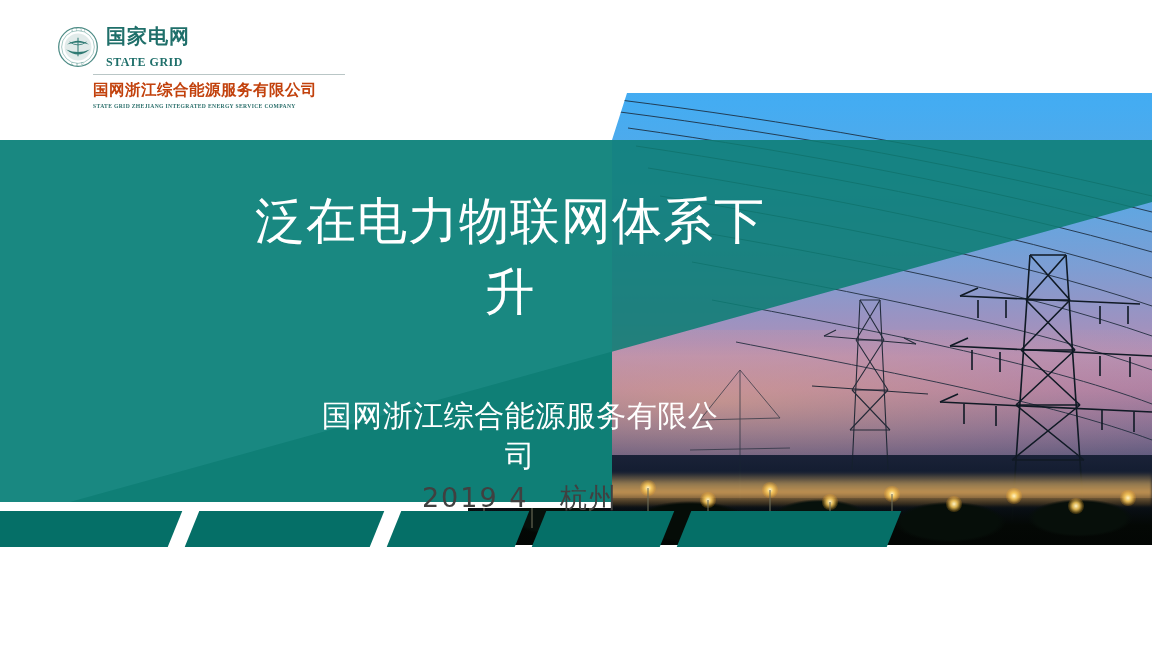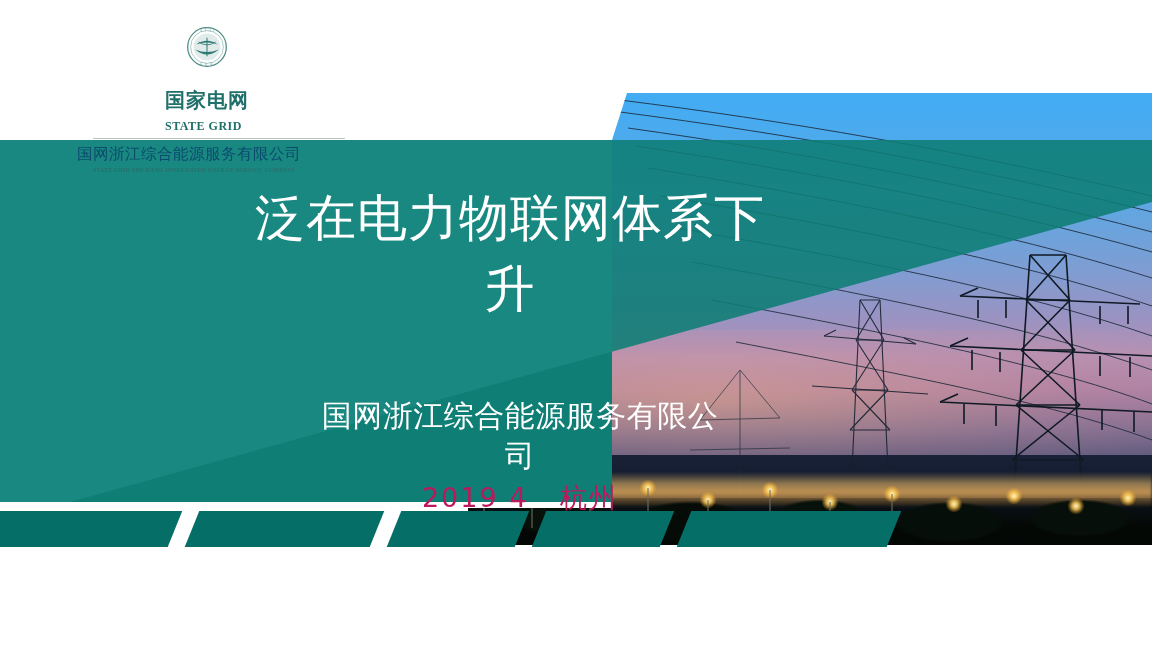--- a/index.html
+++ b/index.html
@@ -163,22 +163,21 @@
 
   
   .logo-block {
     position: absolute;
     left: 57px; top: 26px;
     width: 300px;
   }
   .logo-row {
     display: flex;
     align-items: center;
-    gap: 22px;
-    flex-direction: column;
+    gap: 7px;
   }
   .logo-mark {
     width: 42px; height: 42px;
     flex: 0 0 42px;
   }
   .logo-words { line-height: 1; }
   .logo-cn {
     font-size: 20px;
     font-weight: bold;
     color: #1f6f6a;
@@ -195,24 +194,24 @@
     font-variant: small-caps;
   }
   .logo-divider {
     width: 252px;
     height: 1px;
     background: #b9c6c6;
     margin: 6px 0 5px 36px;
   }
   .logo-sub-cn {
     font-size: 15.5px;
-    font-weight: normal;
-    color: #0c4a6e;
+    font-weight: bold;
+    color: #c2410c;
     letter-spacing: 0.5px;
-    margin-left: 20px;
+    margin-left: 36px;
     font-family: "DejaVu Sans", "Liberation Sans", sans-serif;
     white-space: nowrap;
   }
   .logo-sub-en {
     font-size: 5.6px;
     font-weight: bold;
     color: #2b6f6b;
     letter-spacing: 0.35px;
     margin-left: 36px;
     margin-top: 2px;
@@ -224,42 +223,42 @@
   .title-area {
     position: absolute;
     left: 130px; top: 186px;
     width: 760px;
     text-align: center;
   }
   .title-main {
     font-size: 50px;
     line-height: 1.42;
     color: #ffffff;
-    font-family: Liberation Mono, monospace;
+    font-family: Liberation Serif, serif;
     font-weight: normal;
     letter-spacing: 1px;
   }
   .subtitle {
     position: absolute;
     left: 220px; top: 396px;
     width: 600px;
     text-align: center;
     font-size: 30px;
     line-height: 1.32;
     color: #ffffff;
     font-family: "DejaVu Sans", "Liberation Sans", sans-serif;
     letter-spacing: 0.5px;
   }
   .dateline {
     position: absolute;
     left: 270px; top: 480px;
     width: 500px;
     text-align: center;
     font-size: 27px;
-    color: #be185d;
+    color: #404040;
     font-family: "DejaVu Sans", "Liberation Sans", sans-serif;
     letter-spacing: 2px;
     white-space: pre;
   }
 </style>
 </head>
 <body>
 
 <div class="slide">
 

